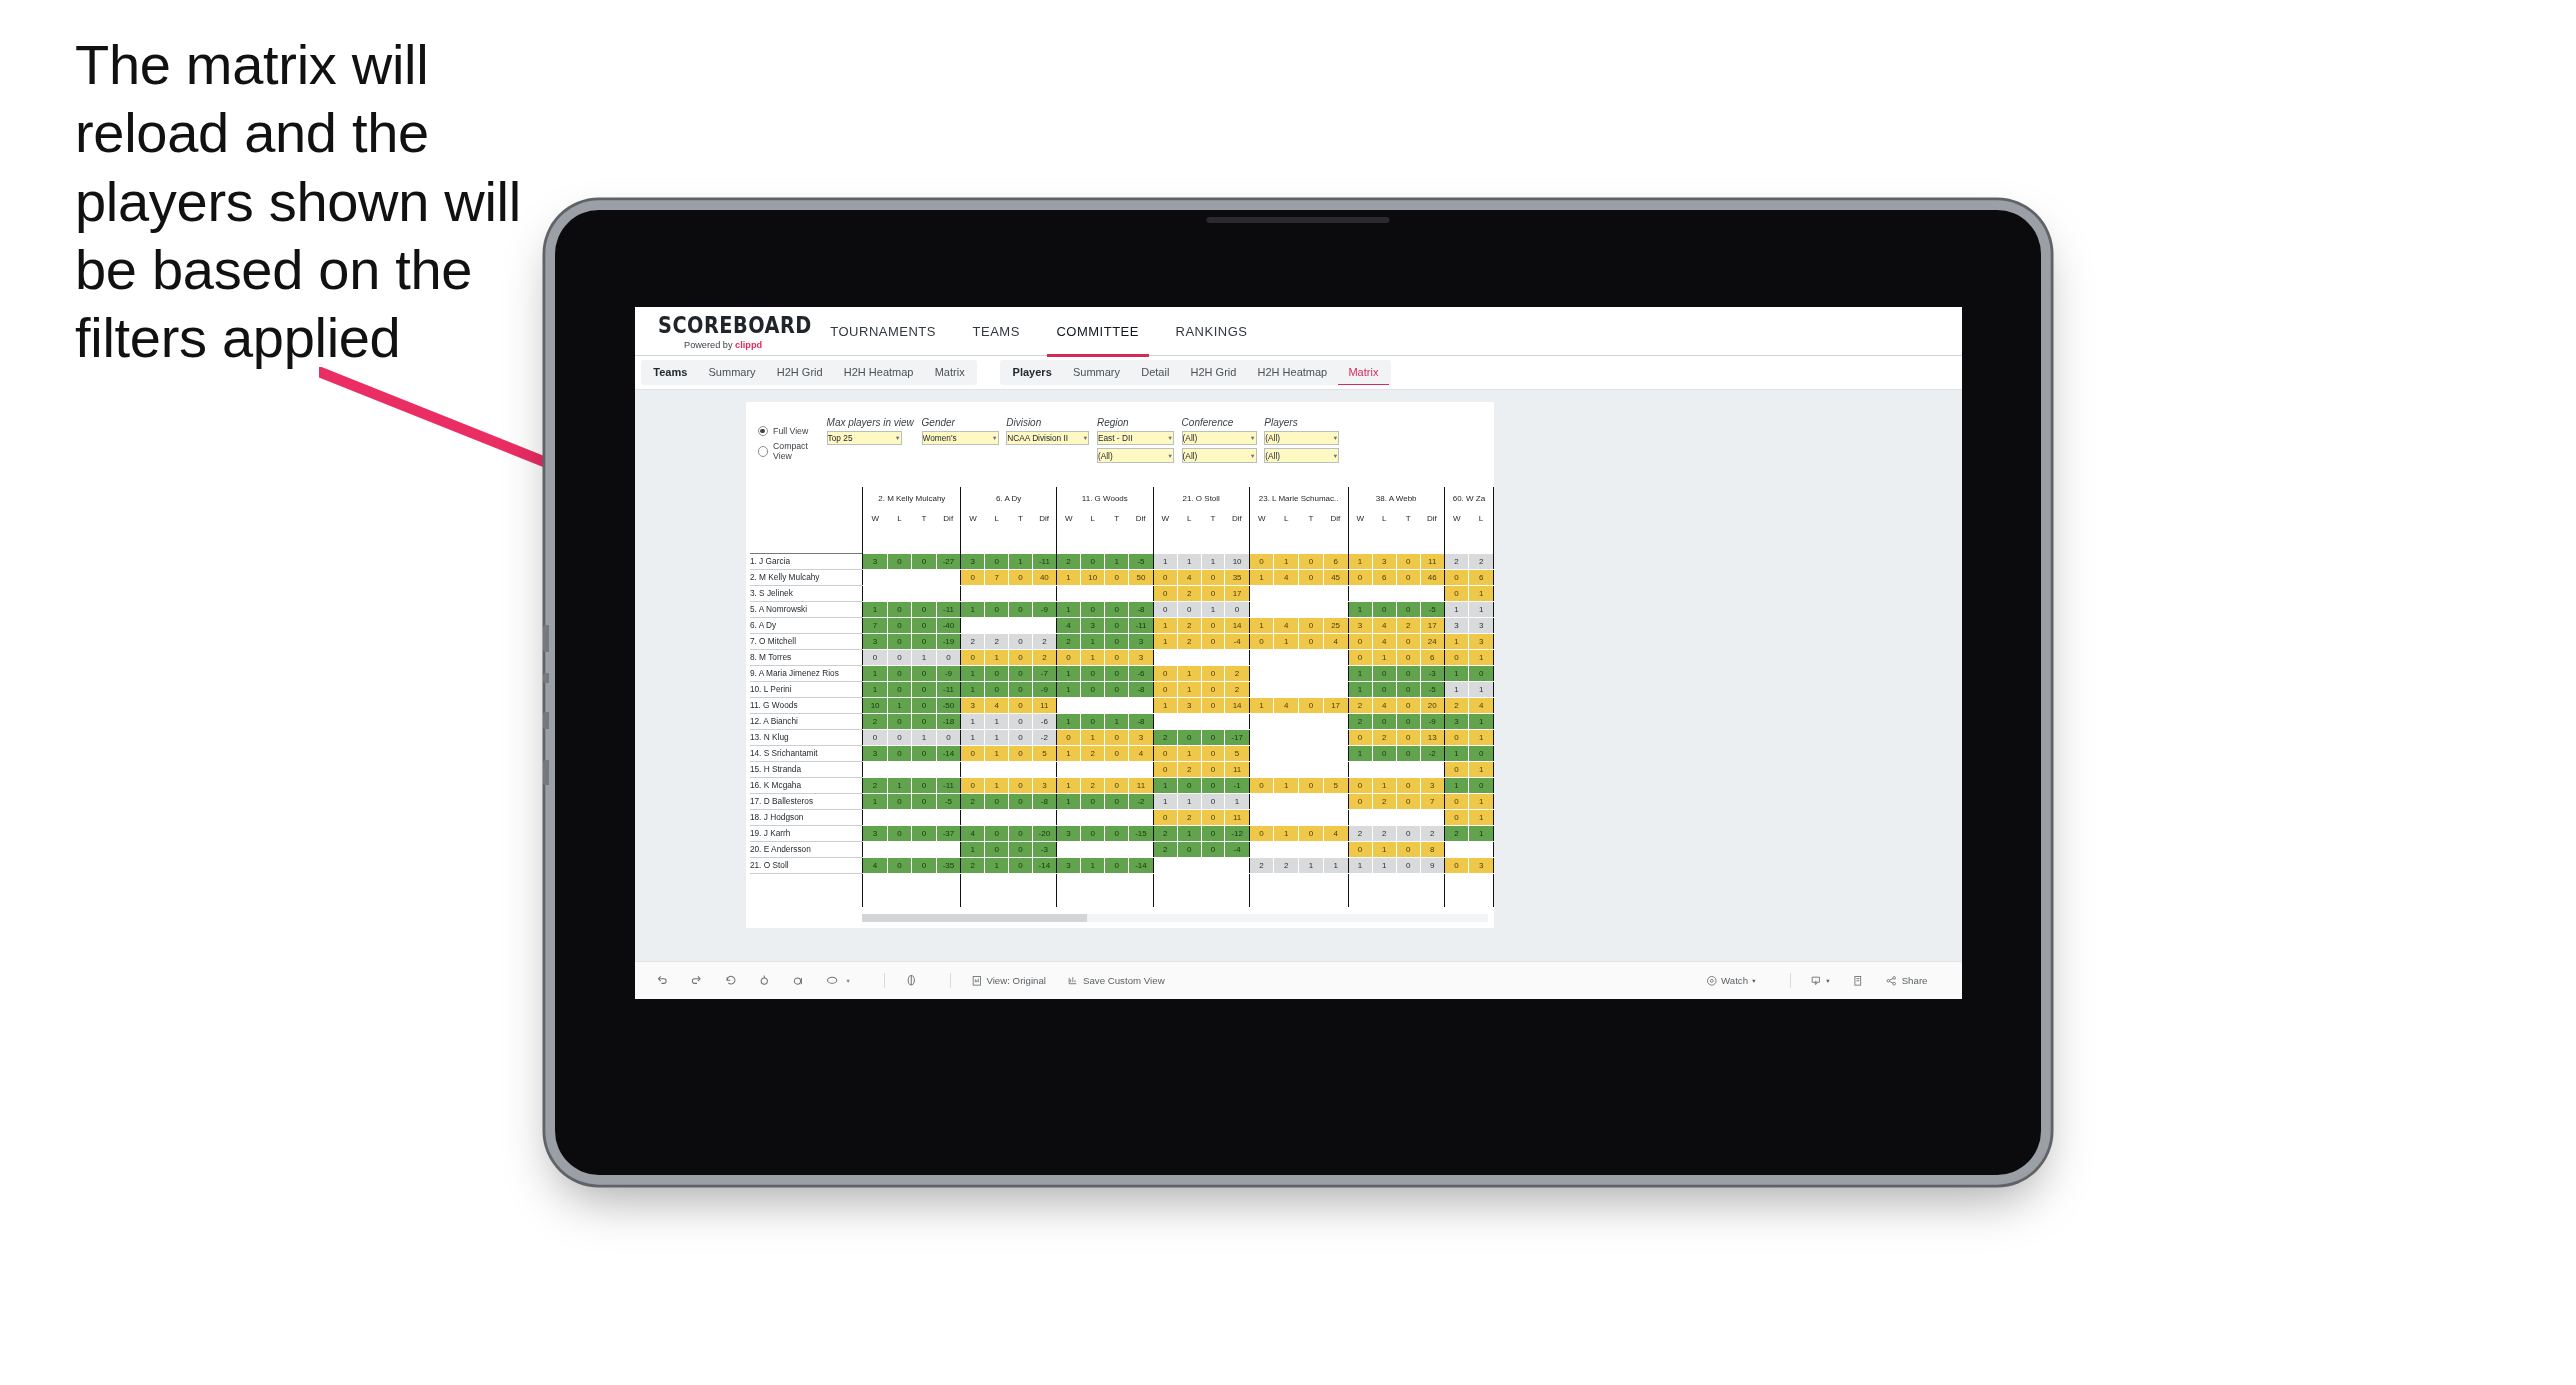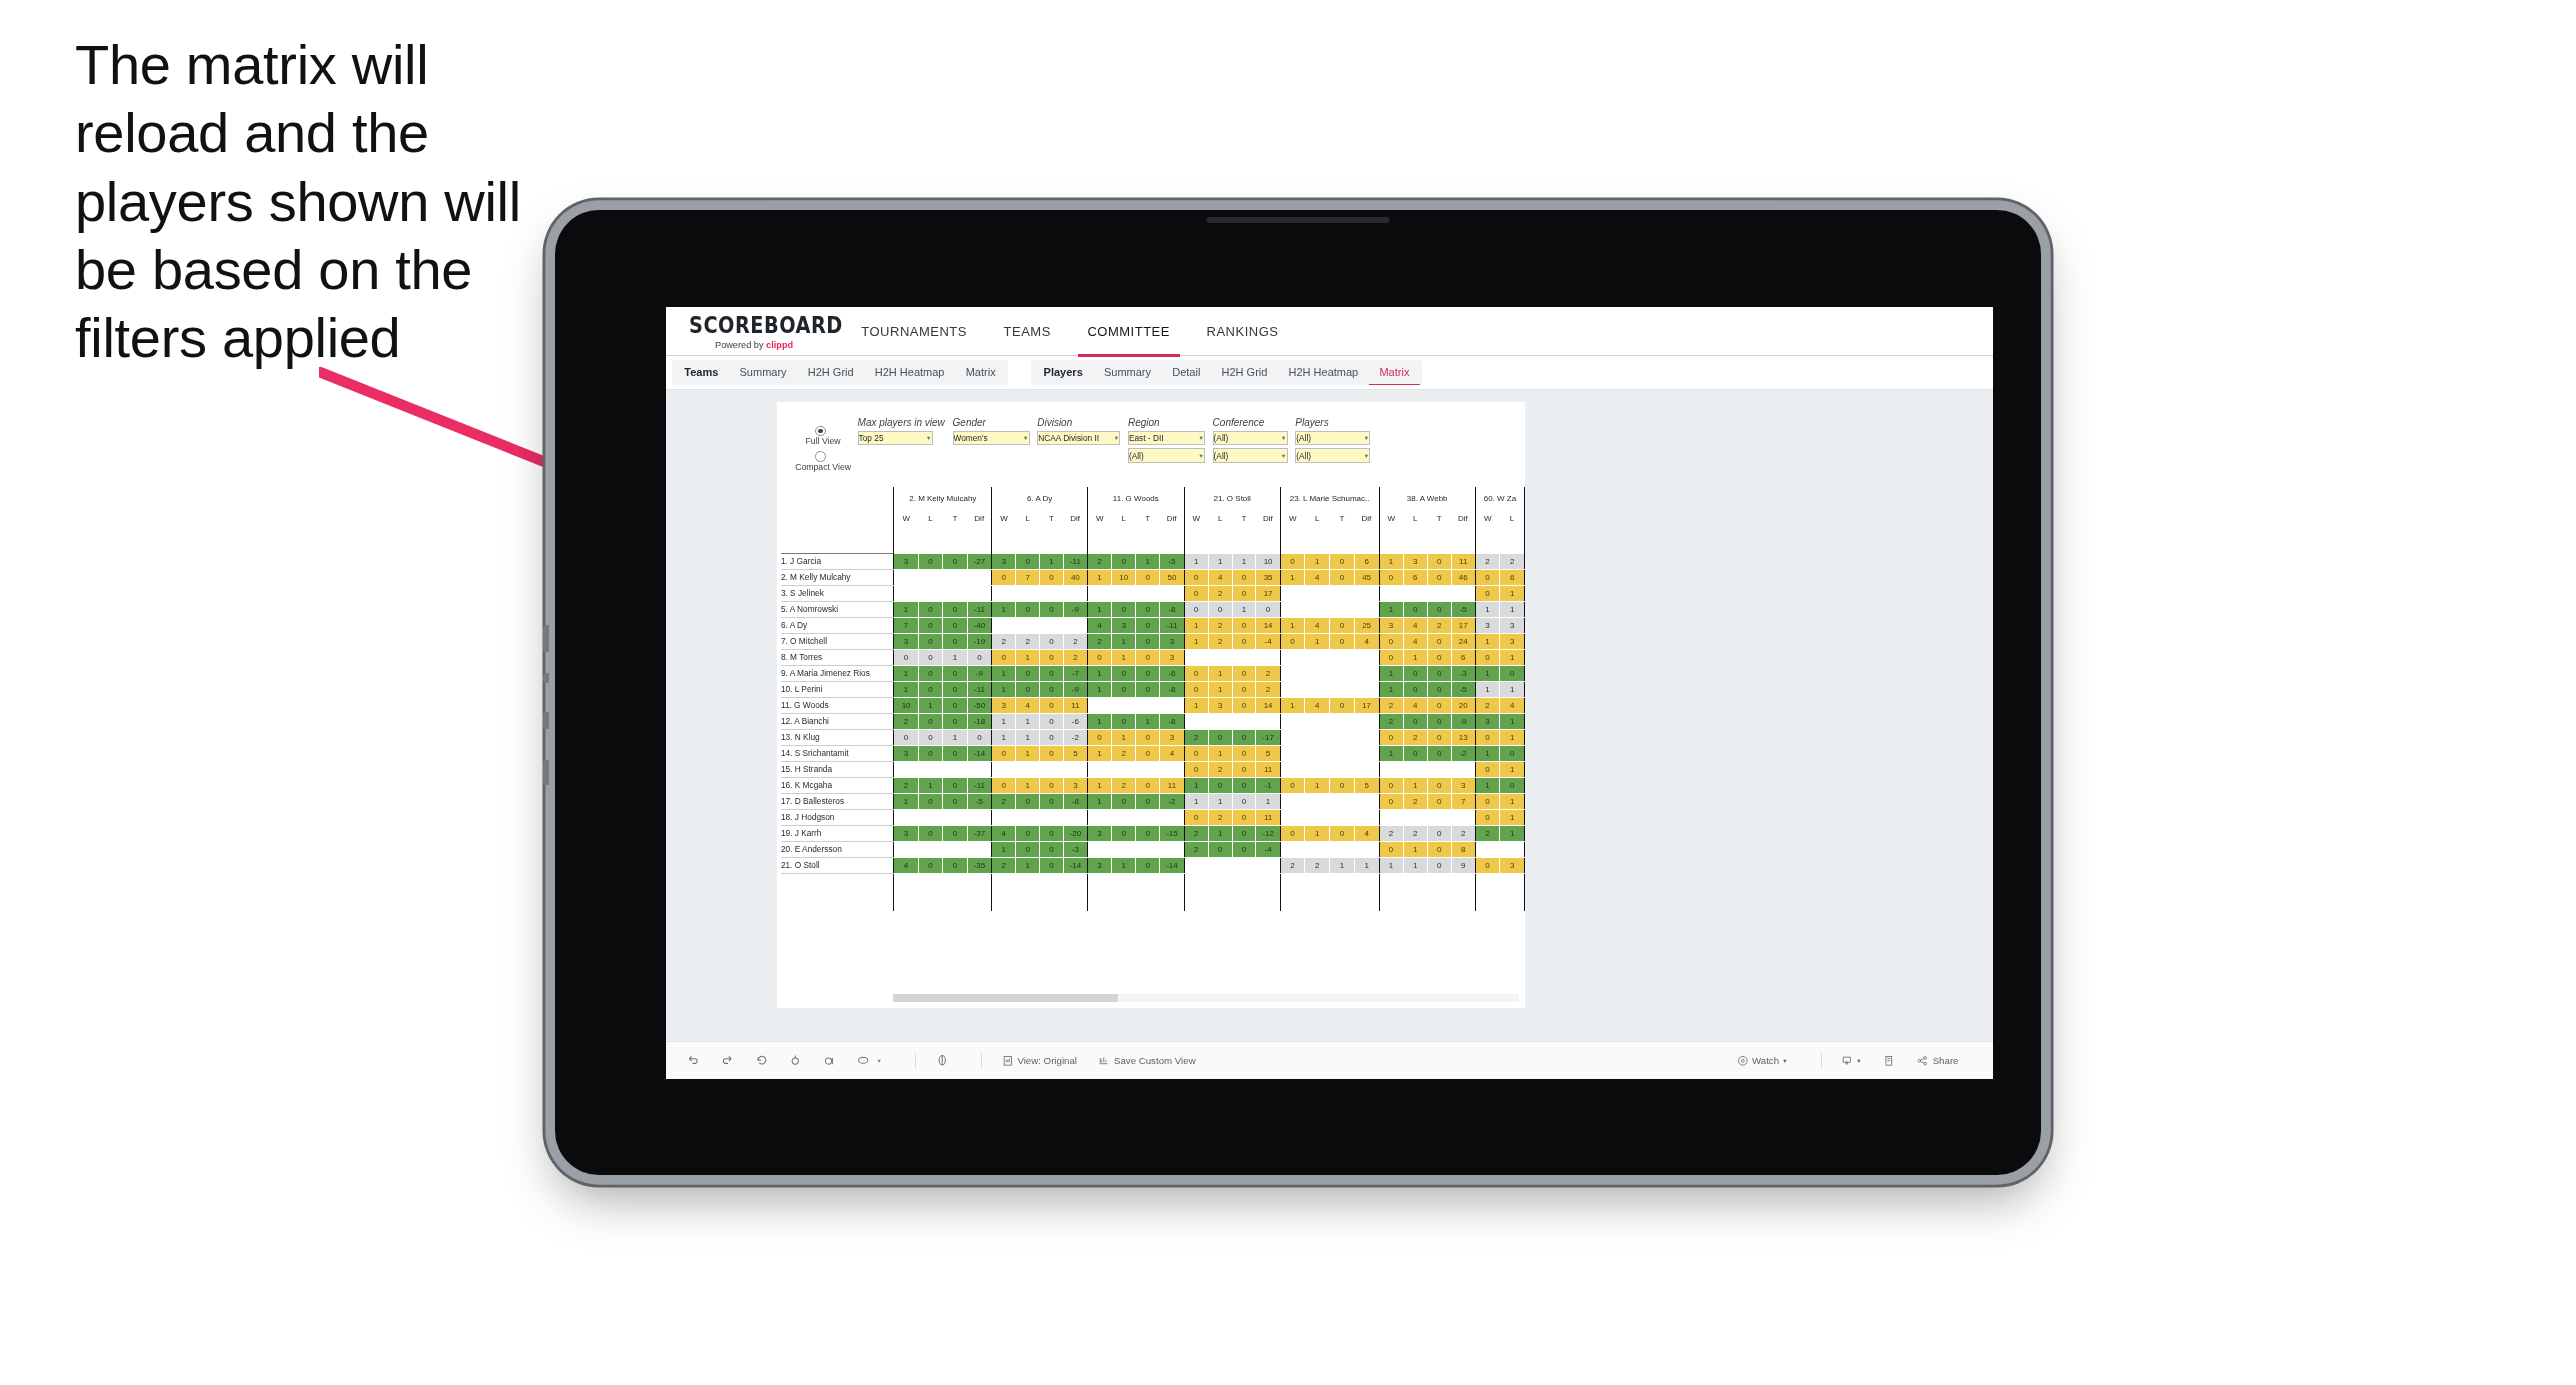--- a/index.html
+++ b/index.html
@@ -28,23 +28,23 @@
     width:183px;height:5.8px;border-radius:3.9px;background:#2a2a2e;
   }
   .side-btn{position:absolute;left:-12.5px;background:#76797d;border-radius:2.9px 0 0 2.9px;}
   .sb1{top:415px;width:6.8px;height:27px;}
   .sb2{top:463px;width:6.8px;height:9.7px;}
   .sb3{top:502px;width:6.8px;height:17.4px;}
   .sb4{top:550px;width:6.8px;height:25px;}
 
   
   #app{
-    position:absolute;left:80px;top:97px;width:1327px;height:772px;
+    position:absolute;left:80px;top:97px;width:1327px;height:692px;
     background:#eceff1;overflow:hidden;
-    display:flex;flex-direction:column;margin-left:31px;
+    display:flex;flex-direction:column;
   }
 
   
   .topnav{background:#ffffff;height:48px;display:flex;align-items:stretch;flex:0 0 auto;
           border-bottom:1.9px solid #cfd3d6;}
   .brand{padding:6.8px 0 0 23px;width:154px;flex:0 0 auto;}
   .brand .bt{font-family:"DejaVu Sans", sans-serif;font-weight:bold;font-size:19.3px;letter-spacing:0.5px;
              color:#20252b;line-height:1;transform:scaleY(1.18);transform-origin:left top;}
   .brand .bs{font-size:9.2px;color:#3b4148;margin-top:6.8px;padding-left:26px;}
   .brand .bs b{color:#e8295b;font-weight:bold;}
@@ -62,21 +62,21 @@
   .subnav .sn.head{font-weight:bold;color:#23282d;}
   .subnav .sn.active{color:#d52a55;border-bottom:1.9px solid #d52a55;line-height:23px;}
 
   
   .canvas{flex:1 1 auto;background:#eceff1;position:relative;overflow:hidden;}
   .sheet{position:absolute;left:111px;top:11.6px;width:748px;bottom:33px;background:#ffffff;}
 
   
   .filters{display:flex;padding:15.4px 0 5.8px 11.6px;font-size:8.7px;color:#3c4247;}
   .viewcol{width:69px;padding-top:8.7px;}
-  .radio-row{display:flex;align-items:center;margin-bottom:4.8px;flex-direction:column;}
+  .radio-row{display:flex;align-items:center;margin-bottom:4.8px;}
   .radio{width:8.7px;height:8.7px;border-radius:50%;border:1px solid #8b9096;background:#fff;
          margin-right:4.8px;flex:0 0 auto;position:relative;}
   .radio.on:after{content:"";position:absolute;left:1.9px;top:1.9px;width:4.8px;height:4.8px;border-radius:50%;background:#3c4247;}
   .fgroup{margin-right:7.7px;}
   .flabel{font-size:10px;color:#3c4247;margin-bottom:2.9px;white-space:nowrap;font-style:italic;}
   .sel{border:1px solid #b9bec3;background:#fef9c3;height:12.5px;display:flex;align-items:center;
        padding:0 0;font-size:8.3px;color:#23282d;margin-bottom:2.9px;justify-content:space-between;}
   .sel .cv{overflow:hidden;white-space:nowrap;}
   .sel .ar{font-size:5.8px;color:#6a7077;margin-left:3.9px;}
   .w1{width:73px;} .w2{width:75px;} .w3{width:81px;} .w4{width:75px;} .w5{width:73px;} .w6{width:73px;}

